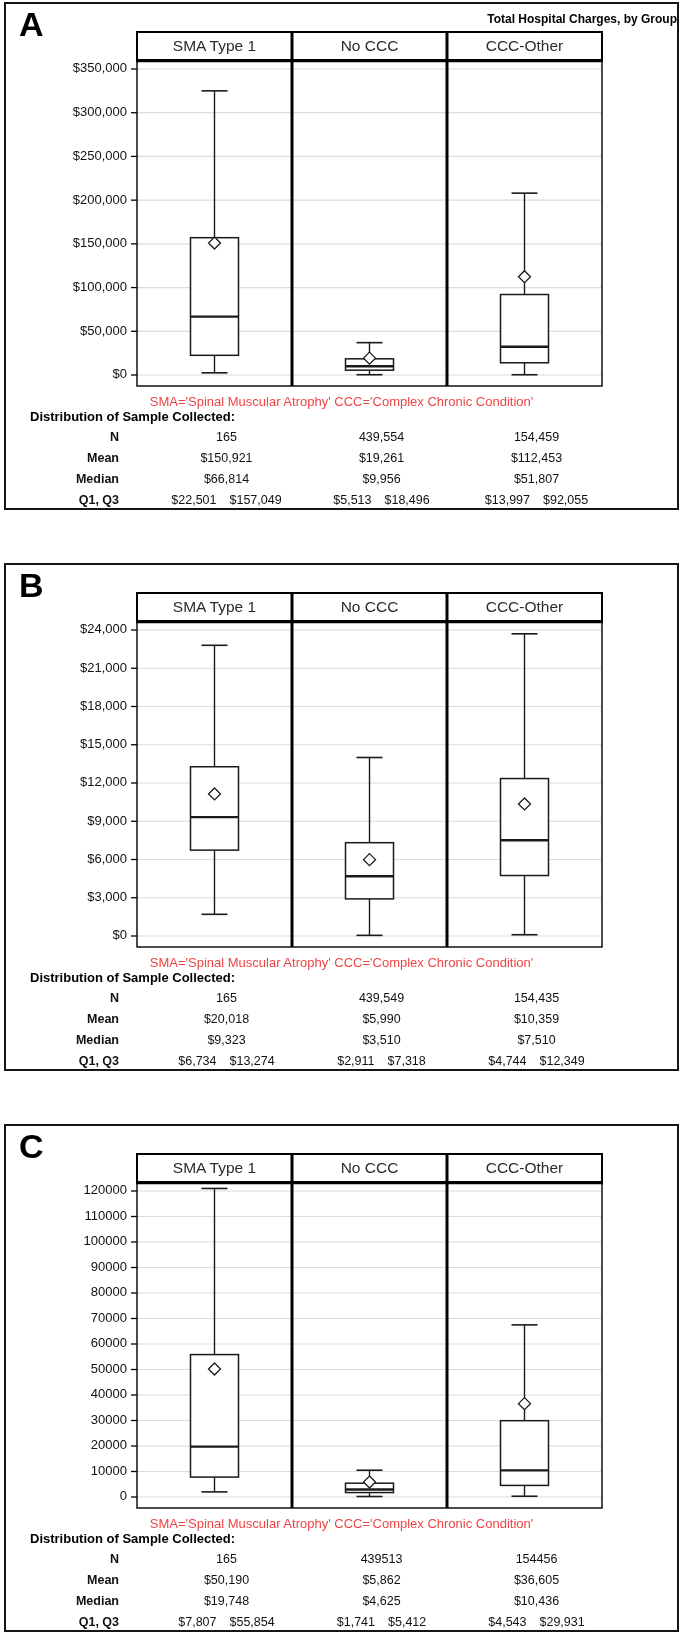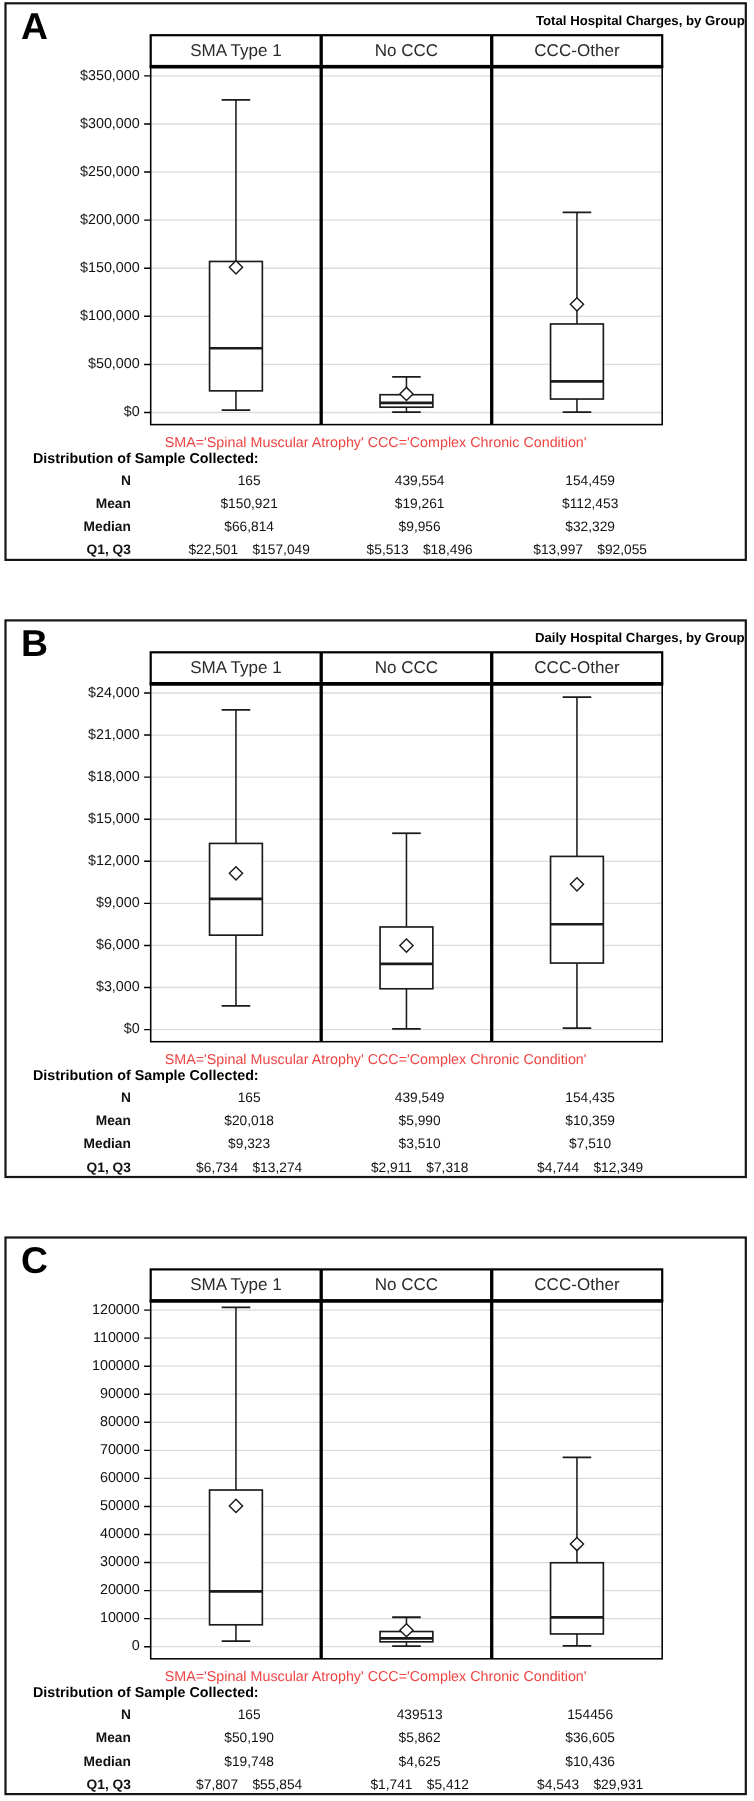--- a/index.html
+++ b/index.html
@@ -138,42 +138,41 @@
           <span>$112,453</span>
         </div>
         <div class="cell lbl">Median</div>
         <div class="cell">
           <span>$66,814</span>
         </div>
         <div class="cell">
           <span>$9,956</span>
         </div>
         <div class="cell">
-          <span>$32,329</span>
+          <span>$51,807</span>
         </div>
         <div class="cell lbl">Q1, Q3</div>
         <div class="cell">
           <span>$22,501</span>
           <span>$157,049</span>
         </div>
         <div class="cell">
           <span>$5,513</span>
           <span>$18,496</span>
         </div>
         <div class="cell">
           <span>$13,997</span>
           <span>$92,055</span>
         </div>
       </div>
   </div>
 </section>
 
 <section class="panel" id="panel-b">
   <div class="panel-letter">B</div>
-  <div class="panel-title">Daily Hospital Charges, by Group</div>
   <svg class="plot" width="671" height="388" viewBox="0 0 671 388">
       <g>
         <line x1="131" x2="596" y1="371" y2="371" stroke="#dcdcdc" stroke-width="1.2"></line>
         <line x1="131" x2="596" y1="332.75" y2="332.75" stroke="#dcdcdc" stroke-width="1.2"></line>
         <line x1="131" x2="596" y1="294.5" y2="294.5" stroke="#dcdcdc" stroke-width="1.2"></line>
         <line x1="131" x2="596" y1="256.25" y2="256.25" stroke="#dcdcdc" stroke-width="1.2"></line>
         <line x1="131" x2="596" y1="218" y2="218" stroke="#dcdcdc" stroke-width="1.2"></line>
         <line x1="131" x2="596" y1="179.75" y2="179.75" stroke="#dcdcdc" stroke-width="1.2"></line>
         <line x1="131" x2="596" y1="141.5" y2="141.5" stroke="#dcdcdc" stroke-width="1.2"></line>
         <line x1="131" x2="596" y1="103.25" y2="103.25" stroke="#dcdcdc" stroke-width="1.2"></line>

